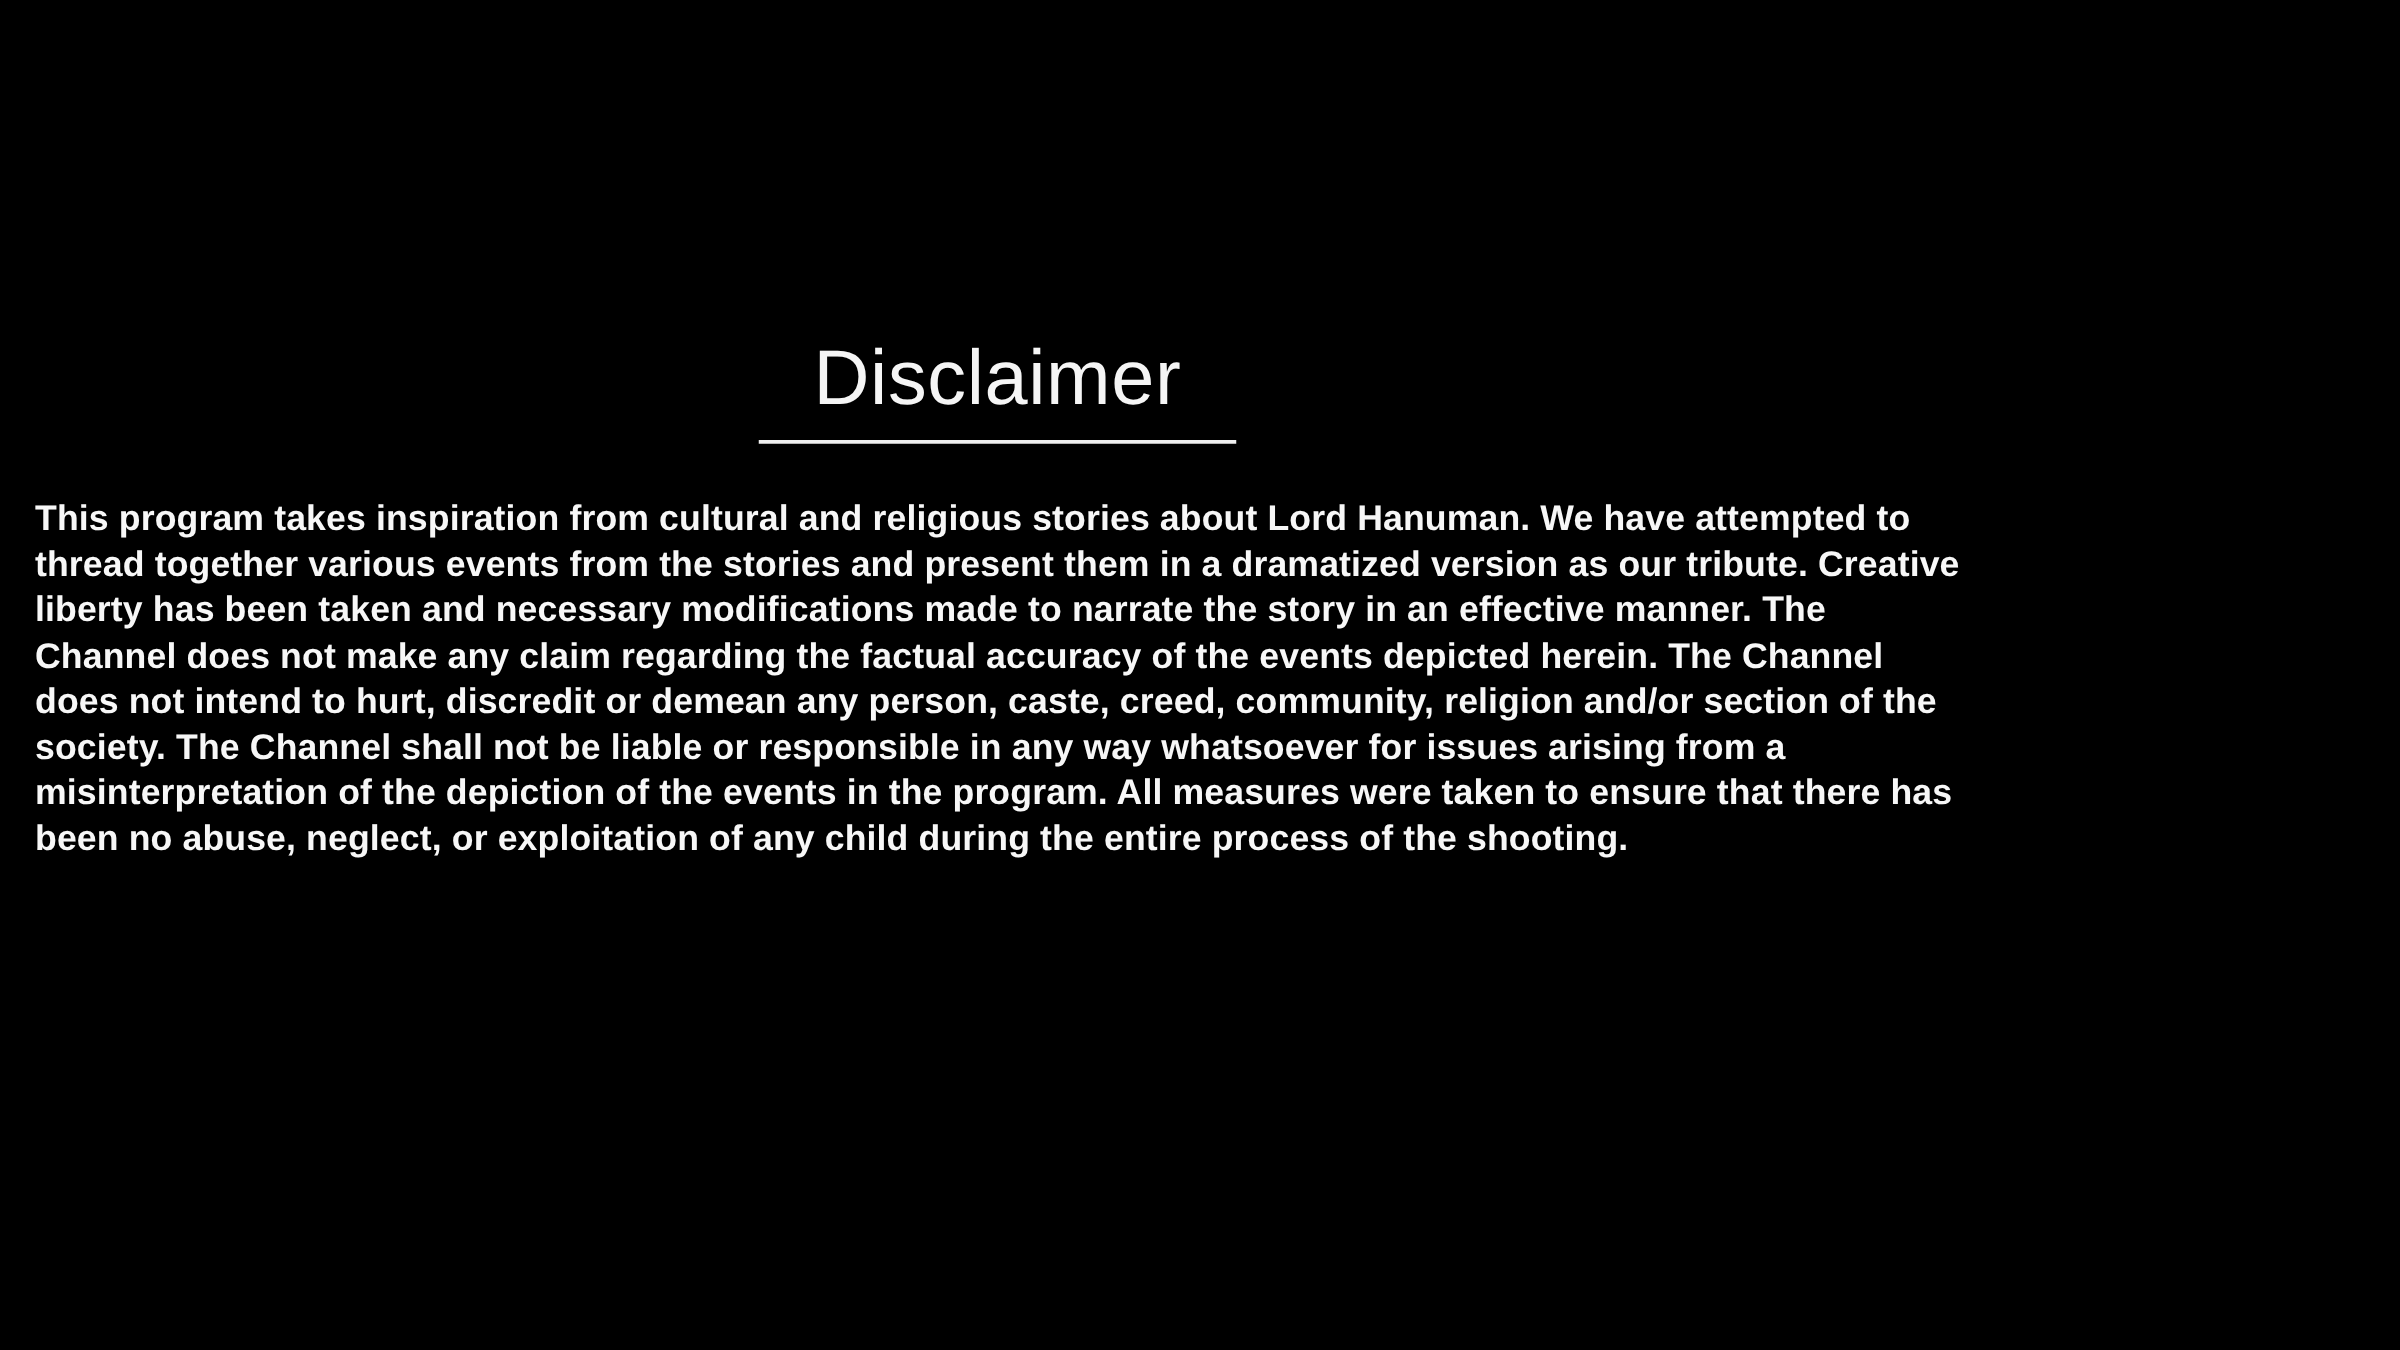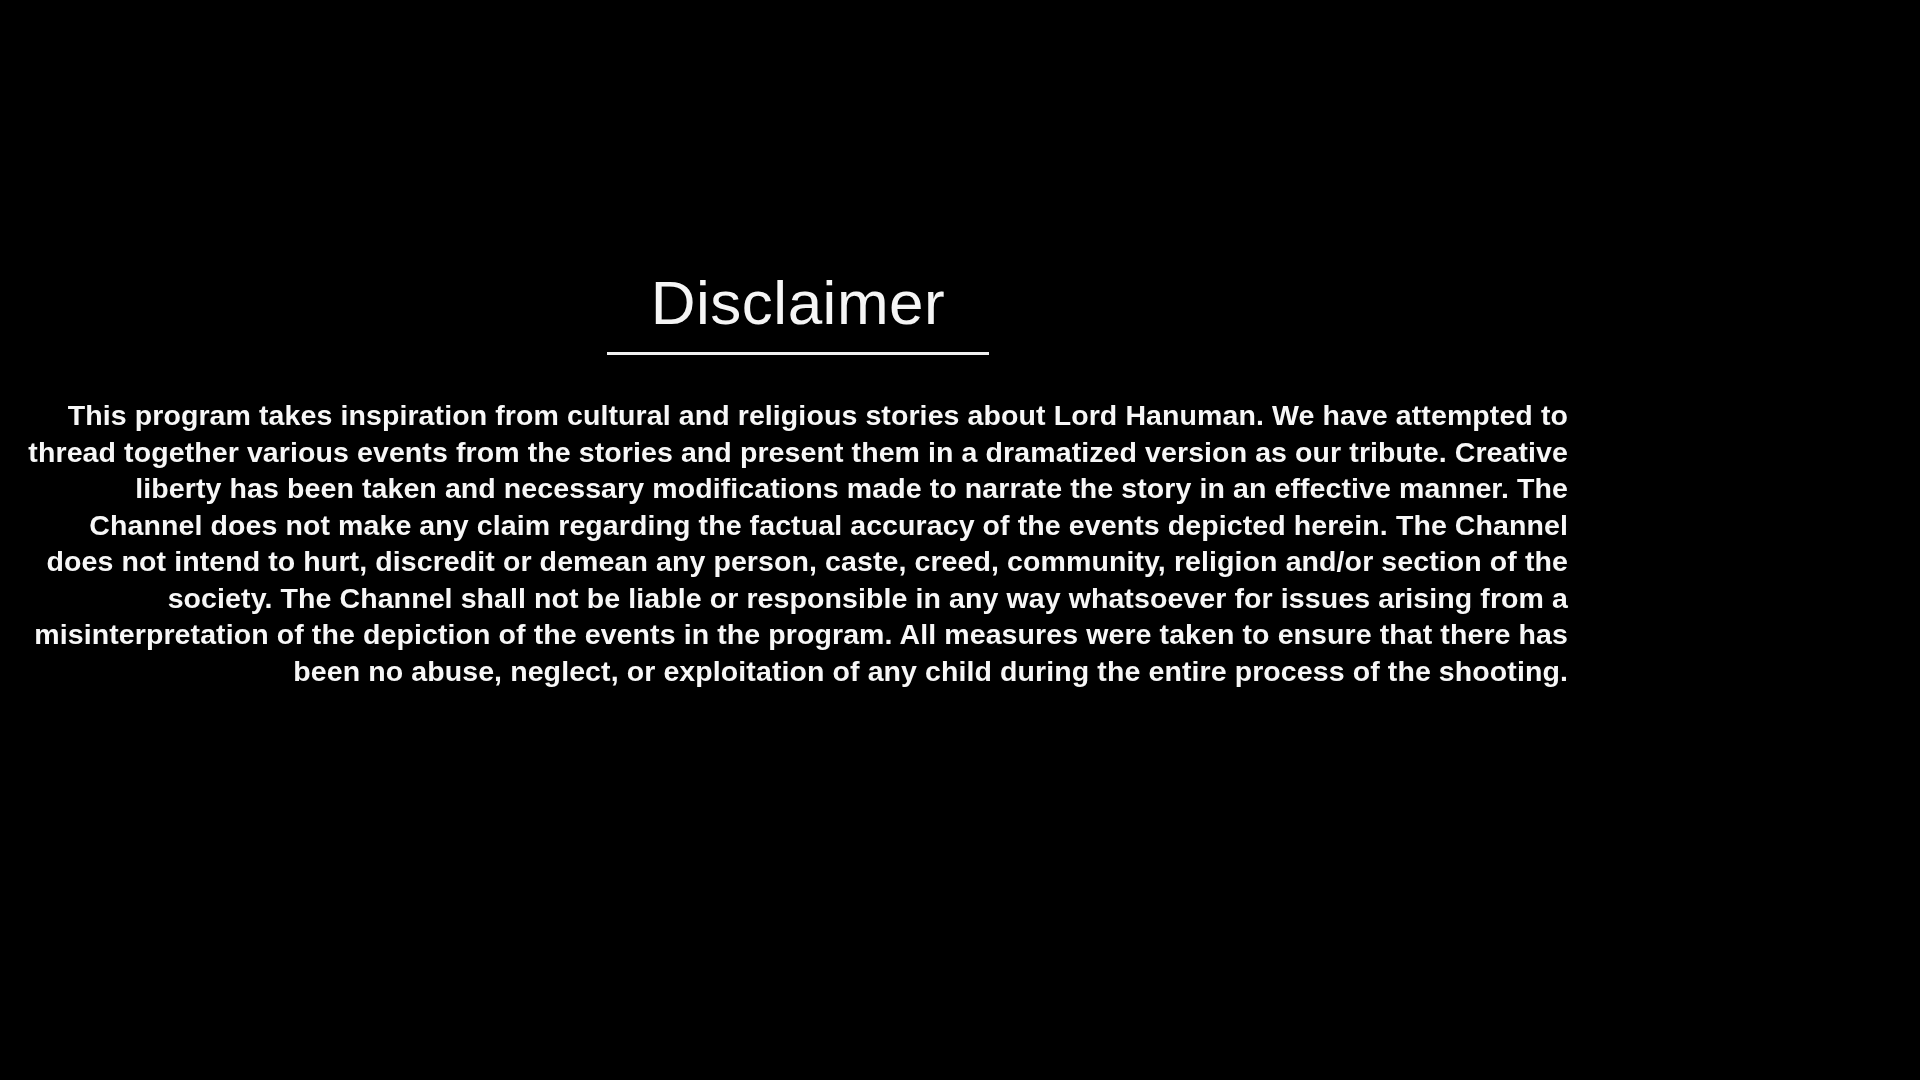--- a/index.html
+++ b/index.html
@@ -47,21 +47,21 @@
     margin-top: 42px;
     width: 1540px;
     text-align: center;
   }
   .body-text {
     font-size: 28.5px;
     line-height: 36.5px;
     font-weight: 700;
     color: #f7f7f7;
     letter-spacing: 0.1px;
-    text-align: right;
+    text-align: left;
     margin: 0;
   }
 </style>
 </head>
 <body>
 
 <div class="screen">
 
   <div class="title-block">
     <div class="title">Disclaimer</div>

